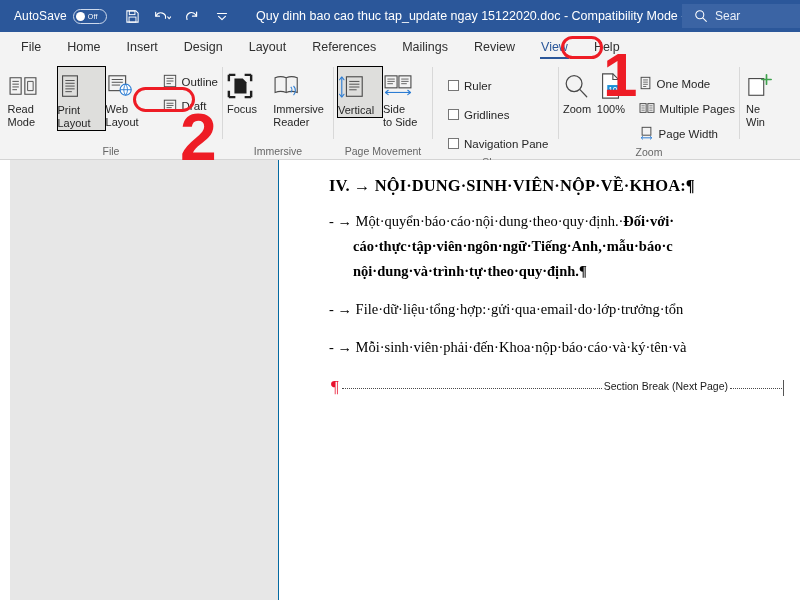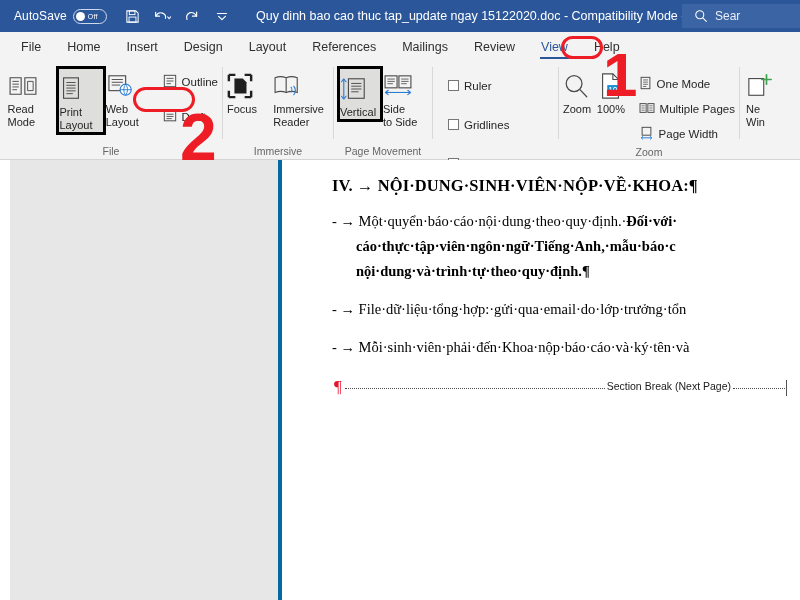--- a/index.html
+++ b/index.html
@@ -64,40 +64,40 @@
     height: 16px; font-size: 10.5px; color: #666666; text-align: center;
     line-height: 16px;
   }
   .group-sep { width: 1px; background: #d8d8d8; margin: 5px 0 20px 0; }
 
   .bigbtn {
     width: 52px; display: flex; flex-direction: column; align-items: flex-start;
     padding-top: 3px; font-size: 11px; color: #262626; text-align: center; line-height: 13px;
   }
   .bigbtn .ico { height: 34px; display: flex; align-items: center; justify-content: center; }
-  .bigbtn.sel { background: #dededc; border: 3px solid #000000; }
-
-  .smallcol { display: flex; flex-direction: column; justify-content: flex-start; padding-top: 5px; gap: 14px; }
+  .bigbtn.sel { background: #dededc; border: 1px solid #000000; }
+
+  .smallcol { display: flex; flex-direction: column; justify-content: flex-start; padding-top: 5px; gap: 3px; }
   .smallbtn {
     display: flex; align-items: center; gap: 5px; height: 21px;
     font-size: 11.5px; color: #262626; padding: 0 4px; white-space: nowrap;
   }
   .chk { width: 11px; height: 11px; border: 1px solid #767676; background: #fff; flex: none; }
 
   
   .docarea {
     position: absolute; left: 0; top: 160px; width: 800px; height: 440px;
     background: #ffffff;
   }
   .gray-gutter {
     position: absolute; left: 10px; top: 0; width: 268px; height: 440px; background: #e7e7e7;
   }
   .page {
     position: absolute; left: 278px; top: 0; width: 522px; height: 440px;
-    background: #ffffff; border-left: 4px solid #0369a1;
+    background: #ffffff; border-left: 1px solid #0369a1;
   }
   .page-inner { padding: 10px 0 0 50px; font-family: "Liberation Serif", serif; color: #000; }
 
   .h-title { font-size: 16.5px; font-weight: bold; letter-spacing: .1px; white-space: nowrap; margin-top: 6px; }
   .para {
     font-size: 14.5px; line-height: 25px; margin-top: 13px; white-space: nowrap;
   }
   .para .b { font-weight: bold; }
   .para .ind { display: block; padding-left: 24px; }
 
@@ -313,21 +313,21 @@
           <span>Side</span>
           <span>to Side</span>
         </div>
       </div>
       <div class="group-label">Page Movement</div>
     </div>
     <div class="group-sep"></div>
 
     <div class="group" style="width:125px">
       <div class="group-body">
-        <div class="smallcol" style="margin-left:11px;gap:18px;padding-top:9px">
+        <div class="smallcol" style="margin-left:11px;gap:8px;padding-top:9px">
           <div class="smallbtn">
             <span class="chk"></span>
             <span>Ruler</span>
           </div>
           <div class="smallbtn">
             <span class="chk"></span>
             <span>Gridlines</span>
           </div>
           <div class="smallbtn">
             <span class="chk"></span>

